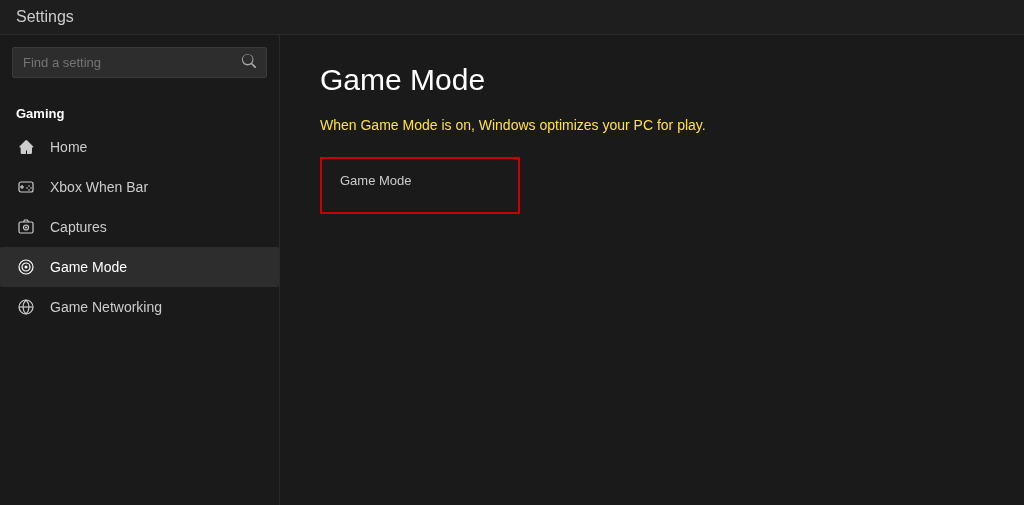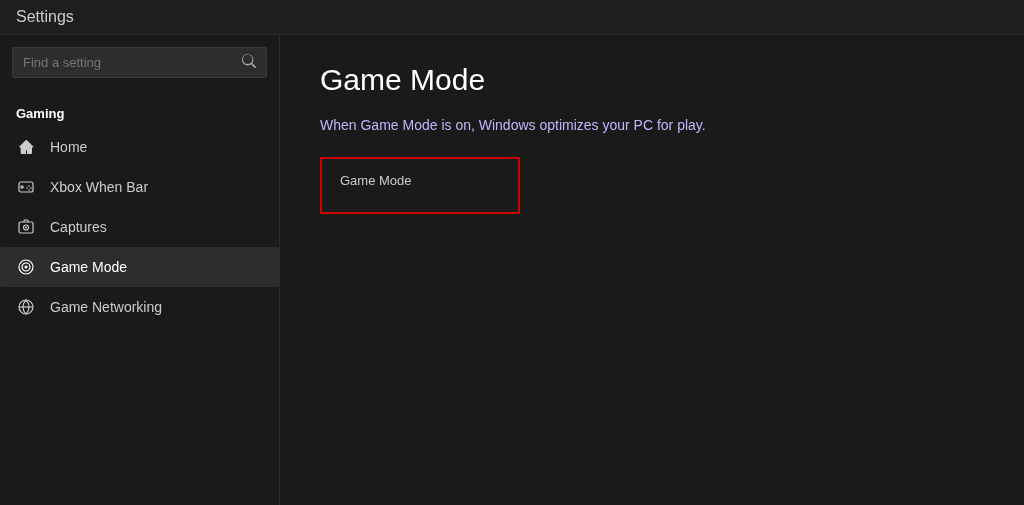--- a/index.html
+++ b/index.html
@@ -105,21 +105,21 @@
 
     .page-title {
       font-size: 30px;
       font-weight: 300;
       color: #fff;
       margin-bottom: 20px;
     }
 
     .description {
       font-size: 14px;
-      color: #c4b5fd;
+      color: #fde047;
       margin-bottom: 24px;
     }
 
     
     .game-mode-card {
       border: 2px solid #cc0000;
       padding: 14px 18px;
       display: inline-block;
       min-width: 200px;
       margin-bottom: 14px;

